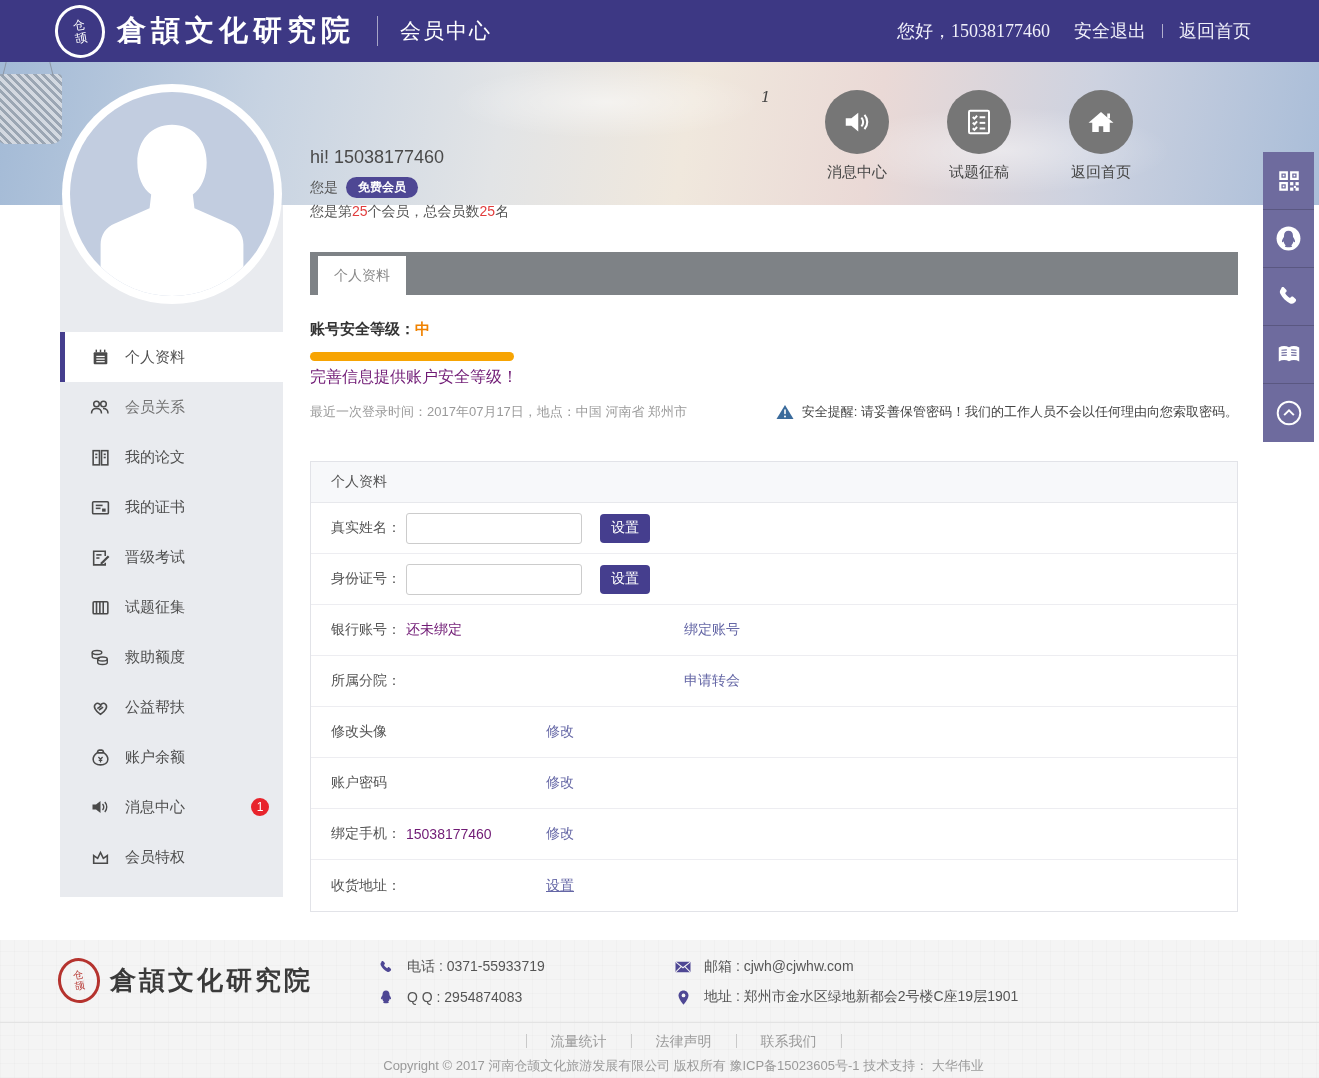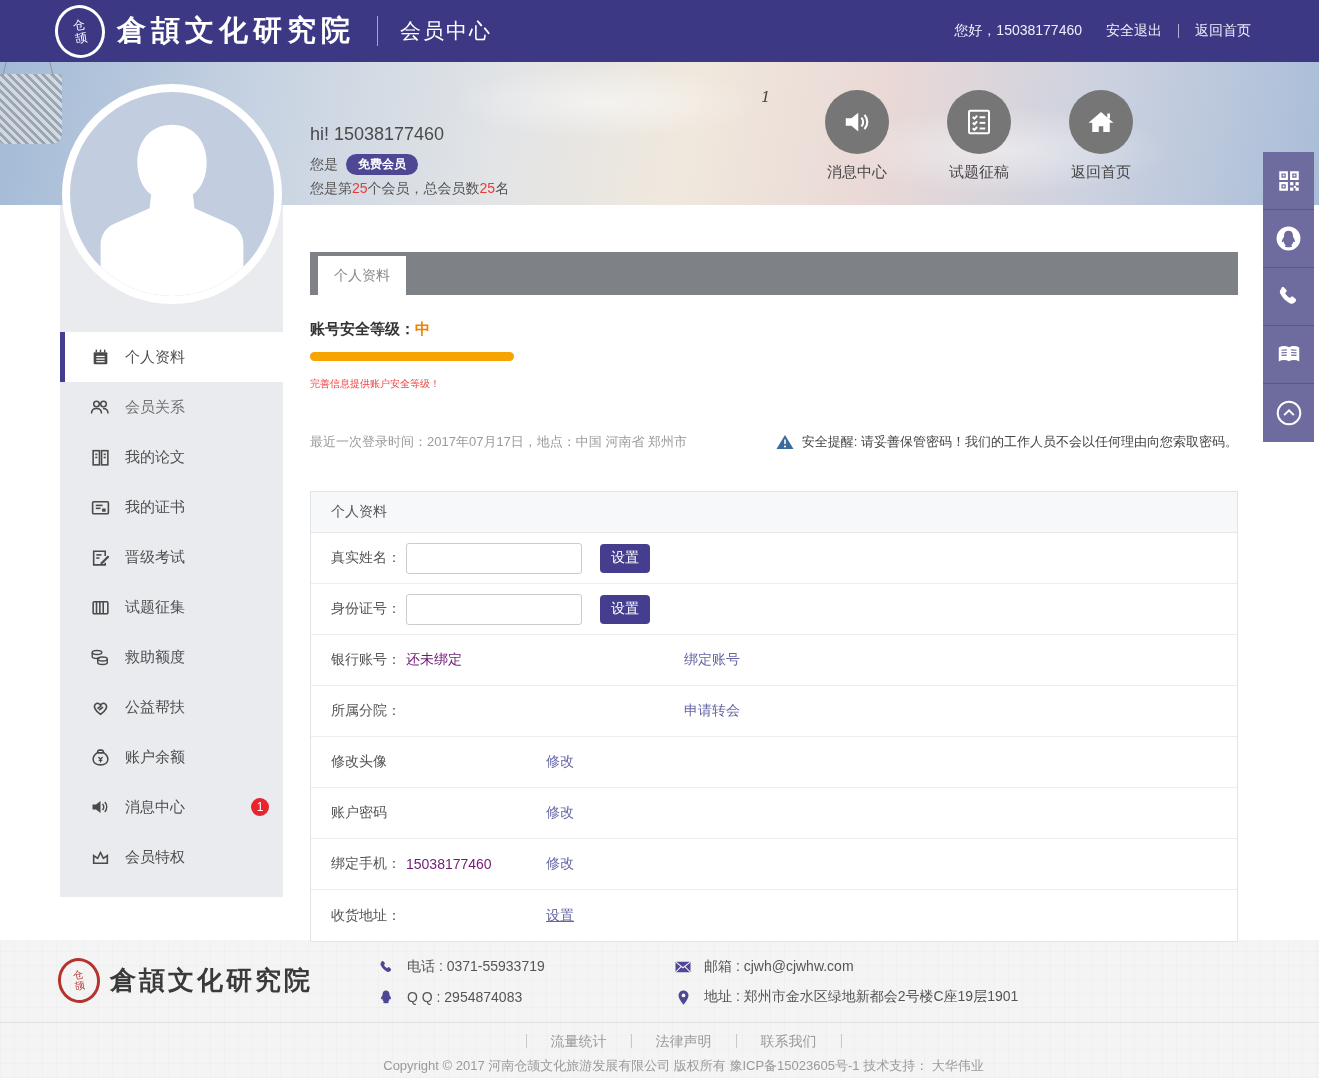--- a/index.html
+++ b/index.html
@@ -9,41 +9,41 @@
   
   .topbar{position:absolute;top:0;left:0;width:100%;height:62px;background:#3d3884;
           display:flex;align-items:center;box-sizing:border-box;padding:0 68px 0 55px;z-index:10;}
   .logo-seal{width:44px;height:47px;border:3px solid #fff;border-radius:50%;display:flex;flex-direction:column;
              align-items:center;justify-content:center;color:#fff;font-size:12px;line-height:1.05;
              transform:rotate(-10deg);font-family:"DejaVu Serif",serif;flex:none;}
   .brand-name{color:#fff;font-size:29px;margin-left:12px;font-family:"DejaVu Serif",serif;
               font-weight:bold;letter-spacing:5px;white-space:nowrap;}
   .topbar-divider{width:1px;height:30px;background:rgba(255,255,255,.55);margin:0 22px;}
   .portal-title{color:#fff;font-size:21px;letter-spacing:2px;}
-  .topbar-right{margin-left:auto;display:flex;align-items:center;color:#f0f0fa;font-size:14px;}
+  .topbar-right{margin-left:auto;display:flex;align-items:center;color:#f0f0fa;font-size:18px;font-family:Liberation Serif, serif;}
   .topbar-right .greet{margin-right:24px;}
   .topbar-right a{color:#f0f0fa;text-decoration:none;cursor:pointer;}
   .tr-sep{width:1px;height:14px;background:rgba(255,255,255,.6);margin:0 16px;}
 
   
   .banner{position:absolute;top:62px;left:0;width:100%;height:143px;z-index:1;
     background:
       radial-gradient(140px 38px at 14% 82%, rgba(255,255,255,.55), transparent 70%),
       radial-gradient(220px 52px at 46% 28%, rgba(255,255,255,.5), transparent 70%),
       radial-gradient(240px 62px at 76% 62%, rgba(255,255,255,.45), transparent 70%),
       linear-gradient(100deg,#a3bad6 0%,#c7d3e2 20%,#e2e4e6 38%,#f0e8dd 52%,#ead9d6 66%,#cdd2e0 82%,#a9bdd8 100%);}
   .basket{position:absolute;left:-4px;top:12px;width:66px;height:70px;opacity:.9;
           border-radius:4px 4px 10px 10px;
           background:repeating-linear-gradient(45deg,#d8dce2 0 3px,#9aa4b0 3px 6px),
                      repeating-linear-gradient(-45deg,rgba(255,255,255,.35) 0 3px,transparent 3px 6px);}
   .basket::before{content:"";position:absolute;left:8px;top:-12px;width:1px;height:14px;background:#8a93a0;transform:rotate(14deg);}
   .basket::after{content:"";position:absolute;right:10px;top:-12px;width:1px;height:14px;background:#8a93a0;transform:rotate(-14deg);}
 
   .welcome{position:absolute;left:310px;top:62px;}
-  .welcome .hi{font-size:18px;color:#4a4a4a;}
+  .welcome .hi{font-size:18px;color:#4a4a4a;margin-top:23px;}
   .welcome .line2{margin-top:9px;font-size:14px;color:#555;display:flex;align-items:center;}
   .member-badge{display:inline-block;margin-left:8px;background:#4e4794;color:#fff;border-radius:11px;
                 padding:2px 12px;font-size:12px;font-weight:bold;}
   .welcome .line3{margin-top:5px;font-size:14px;color:#555;}
   .red-num{color:#e23c3c;}
 
   .unread-annot{position:absolute;left:761px;top:26px;font-family:"DejaVu Serif",serif;
                 font-style:italic;font-size:15px;color:#444;}
 
   .actions{position:absolute;left:812px;top:28px;display:flex;}
@@ -76,22 +76,22 @@
           background:#e8242c;color:#fff;font-size:12px;display:flex;align-items:center;justify-content:center;}
 
   
   .content{position:absolute;left:310px;top:252px;width:928px;z-index:3;}
   .tabbar{height:43px;background:#7e8286;position:relative;}
   .tab{position:absolute;left:8px;bottom:0;width:88px;height:39px;background:#fff;display:flex;
        align-items:center;justify-content:center;font-size:14px;color:#8a8a8a;cursor:pointer;}
   .sec-line{margin-top:25px;font-size:15px;color:#333;font-weight:bold;}
   .sec-level{color:#f08200;}
   .sec-bar{margin-top:13px;width:204px;height:9px;border-radius:5px;background:#f7a403;}
-  .sec-hint{margin-top:16px;font-size:10px;color:#ef4444;}
-  .login-row{margin-top:42px;display:flex;align-items:flex-start;font-size:13px;color:#9a9a9a;}
+  .sec-hint{margin-top:6px;font-size:16px;color:#701a75;}
+  .login-row{margin-top:15px;display:flex;align-items:flex-start;font-size:13px;color:#9a9a9a;}
   .sec-alert{margin-left:auto;display:flex;align-items:center;color:#444;font-size:13px;}
   .sec-alert svg{margin-right:8px;flex:none;}
 
   .panel{margin-top:40px;border:1px solid #e2e3e8;background:#fff;}
   .panel-head{height:40px;background:#f7f8fa;border-bottom:1px solid #e7e8ec;display:flex;align-items:center;
               padding-left:20px;font-size:14px;color:#555;}
   .frow{position:relative;height:51px;display:flex;align-items:center;padding-left:20px;
         border-bottom:1px solid #ededf1;font-size:14px;color:#555;box-sizing:border-box;}
   .frow:last-child{border-bottom:none;}
   .flabel{width:75px;flex:none;}

